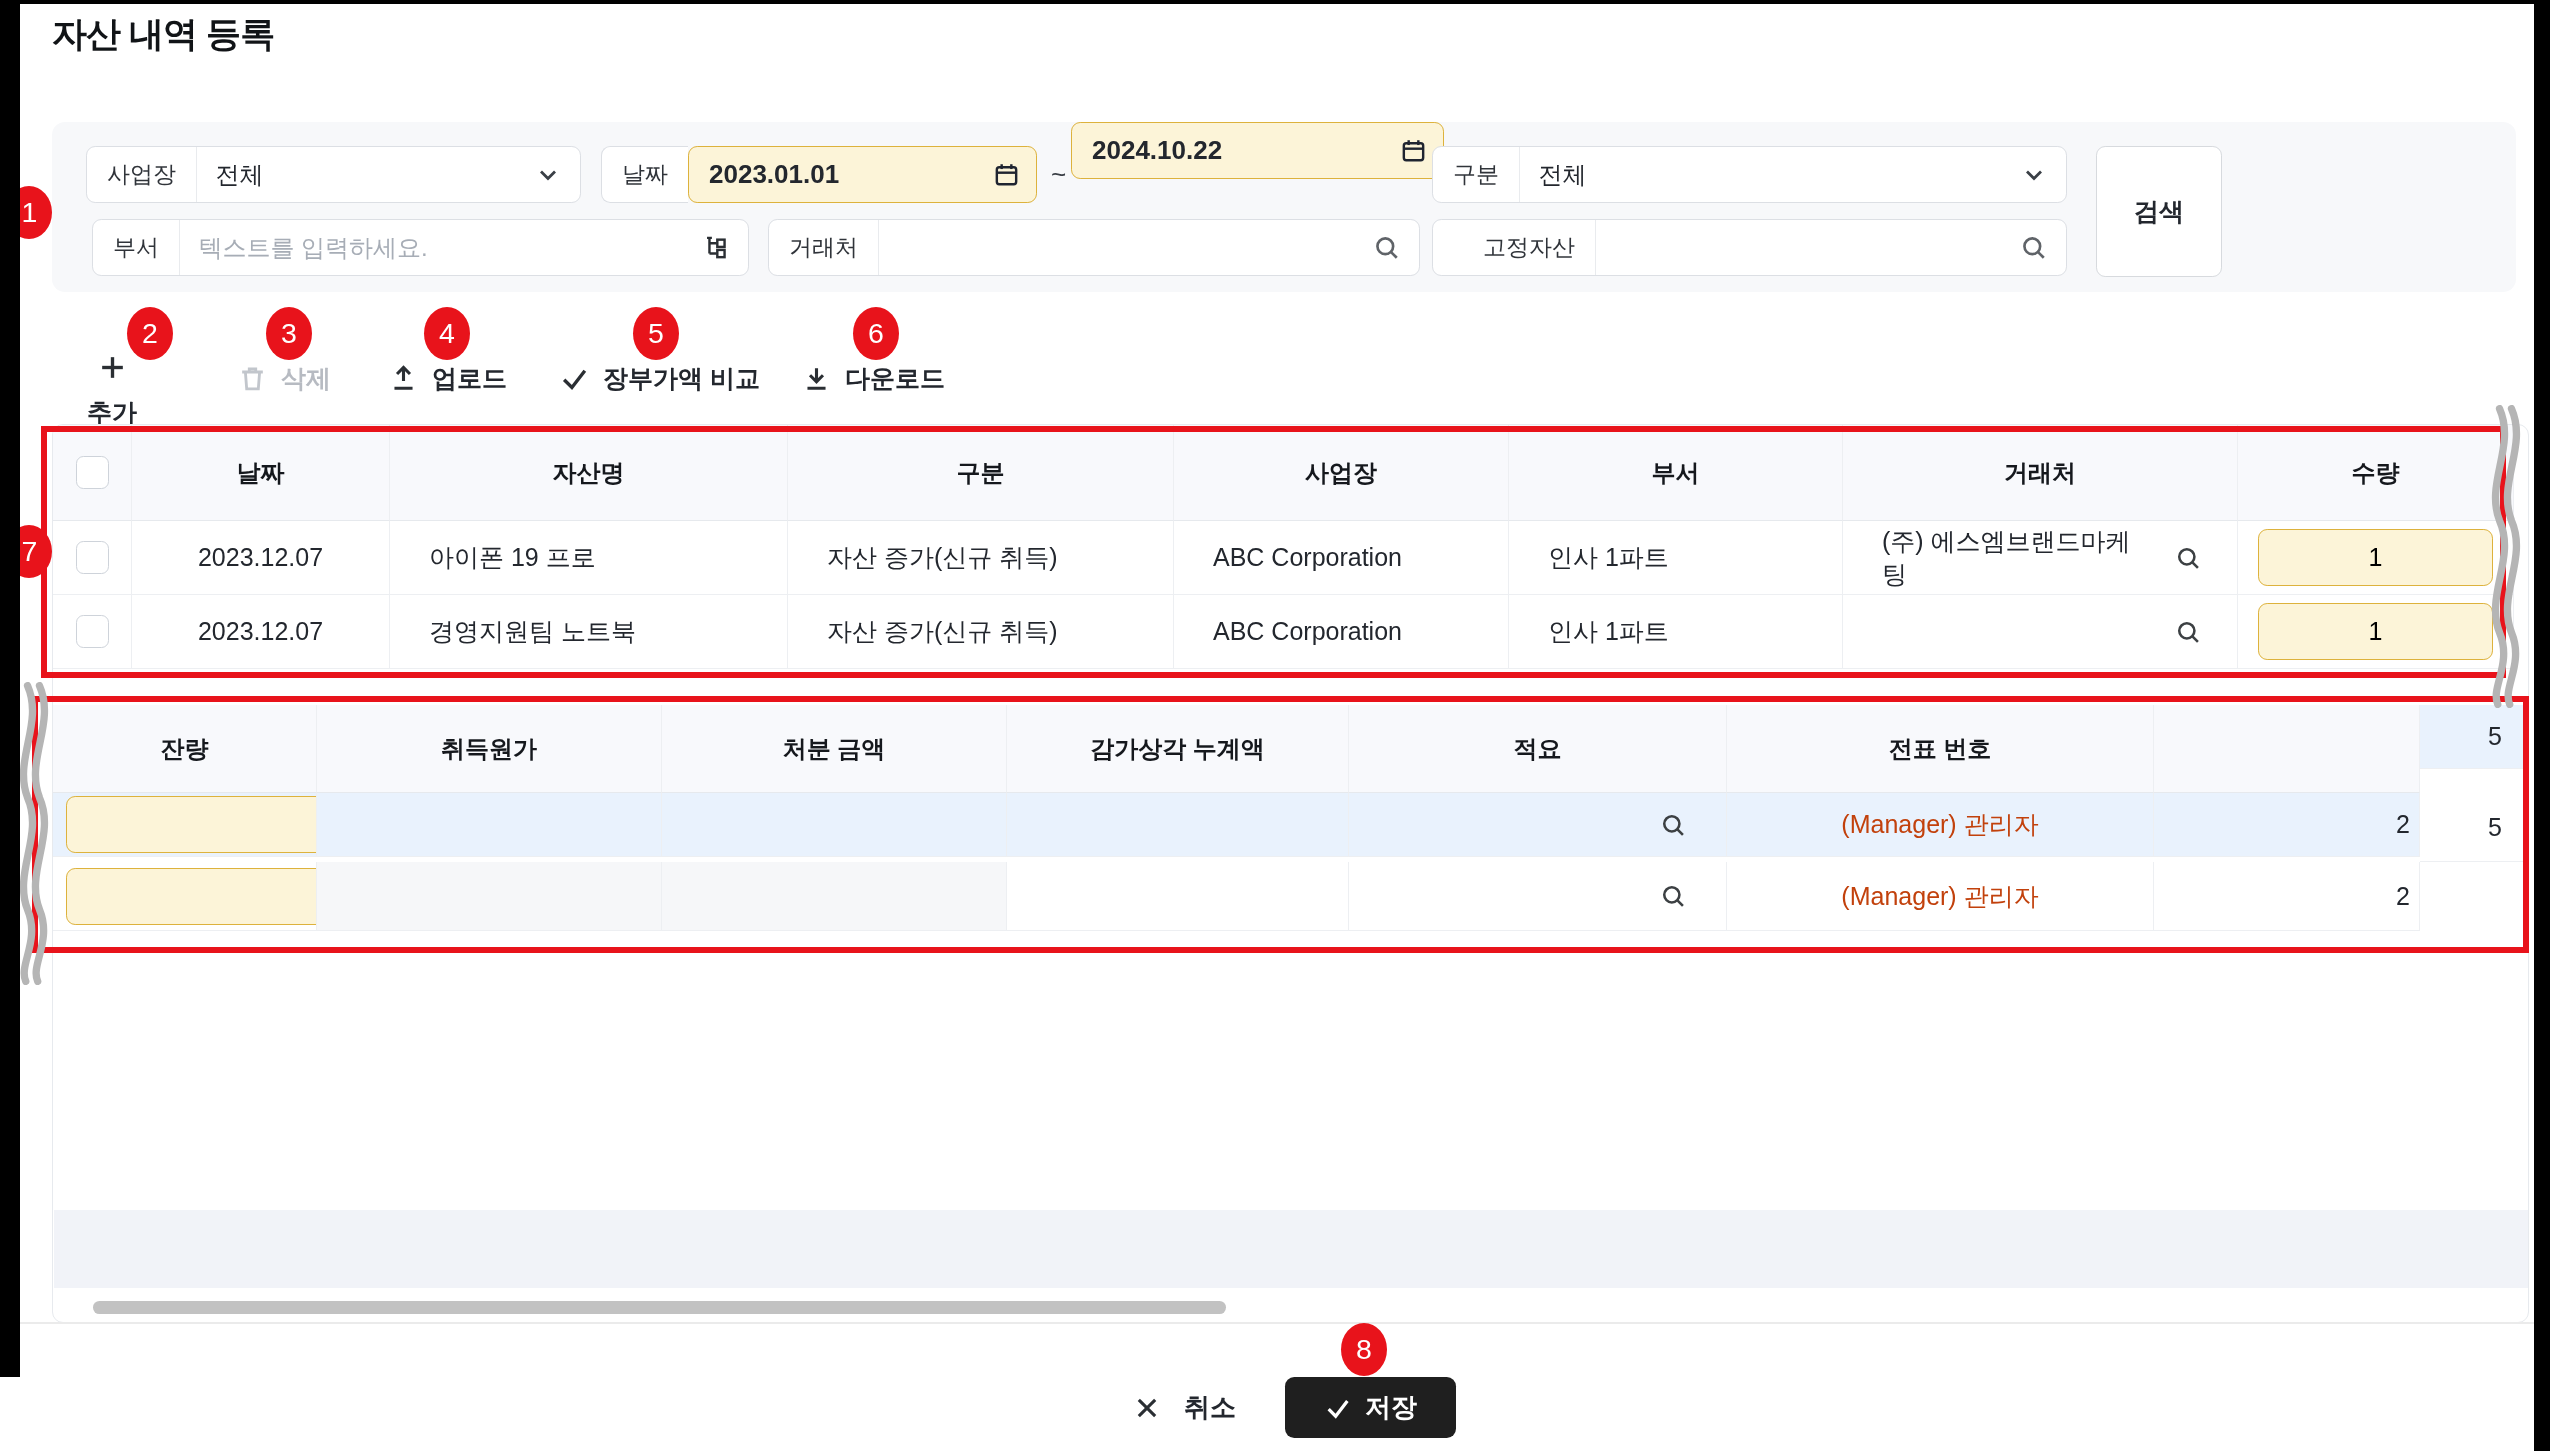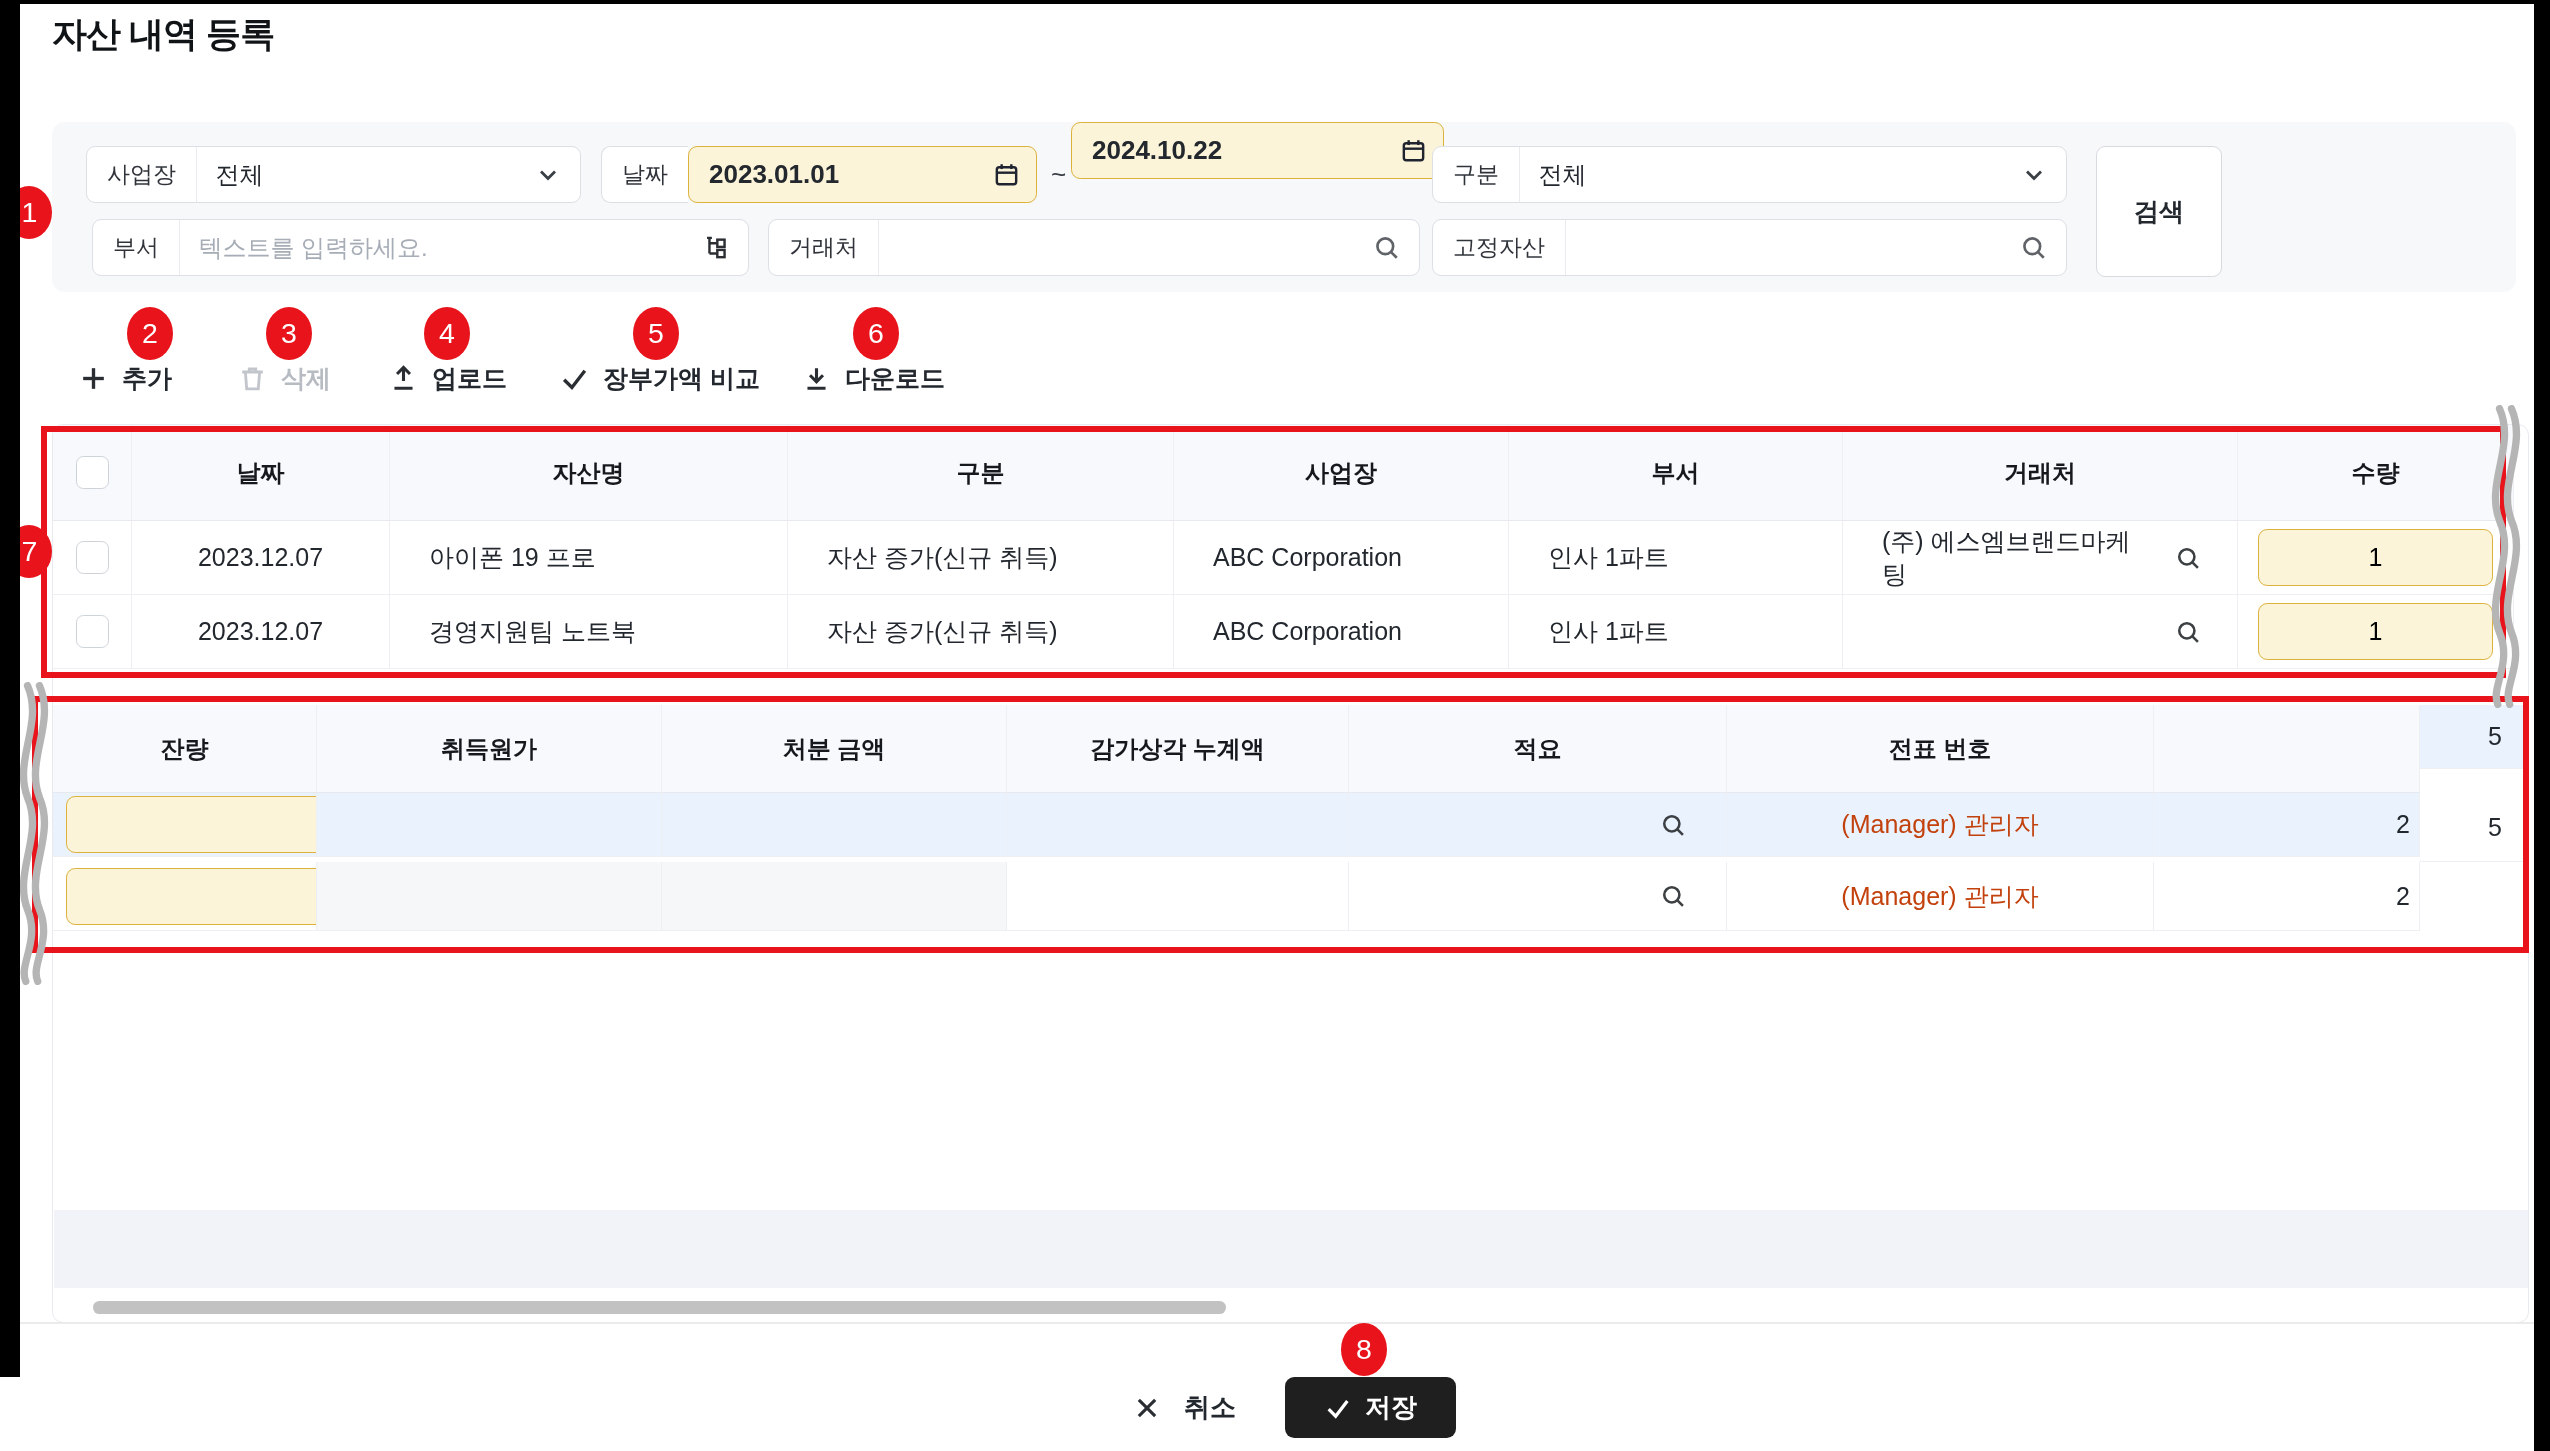--- a/index.html
+++ b/index.html
@@ -163,36 +163,36 @@
         <input class="f-input grow" value="" style="">
         <span class="icon">
           <svg width="29" height="29" viewBox="0 0 24 24" fill="none" stroke="#5f6368" stroke-width="2.2">
               <circle cx="11" cy="11" r="6.5"></circle>
               <line x1="15.8" y1="15.8" x2="20.5" y2="20.5"></line>
             </svg>
         </span>
       </div>
     </div>
 
-    <div class="fgroup" style="left:1380px; top:97px; width:635px;">
+    <div class="fgroup" style="left:1380px; top:97px; width:635px;padding-left:30px;">
       <div class="flabel">고정자산</div>
       <div class="fvalue">
         <input class="f-input grow" value="" style="">
         <span class="icon">
           <svg width="29" height="29" viewBox="0 0 24 24" fill="none" stroke="#5f6368" stroke-width="2.2">
               <circle cx="11" cy="11" r="6.5"></circle>
               <line x1="15.8" y1="15.8" x2="20.5" y2="20.5"></line>
             </svg>
         </span>
       </div>
     </div>
   </div>
 
   <div class="toolbar">
-    <div class="tool" style="left:78px;">
+    <div class="tool" style="left:87px;flex-direction:column;">
       <span class="icon">
         <svg width="31" height="31" viewBox="0 0 24 24" fill="none" stroke="#2a2e33" stroke-width="2.6">
             <line x1="12" y1="4" x2="12" y2="20"></line>
             <line x1="4" y1="12" x2="20" y2="12"></line>
           </svg>
       </span>
       <span>추가</span>
     </div>
     <div class="tool disabled" style="left:237px;">
       <span class="icon">

